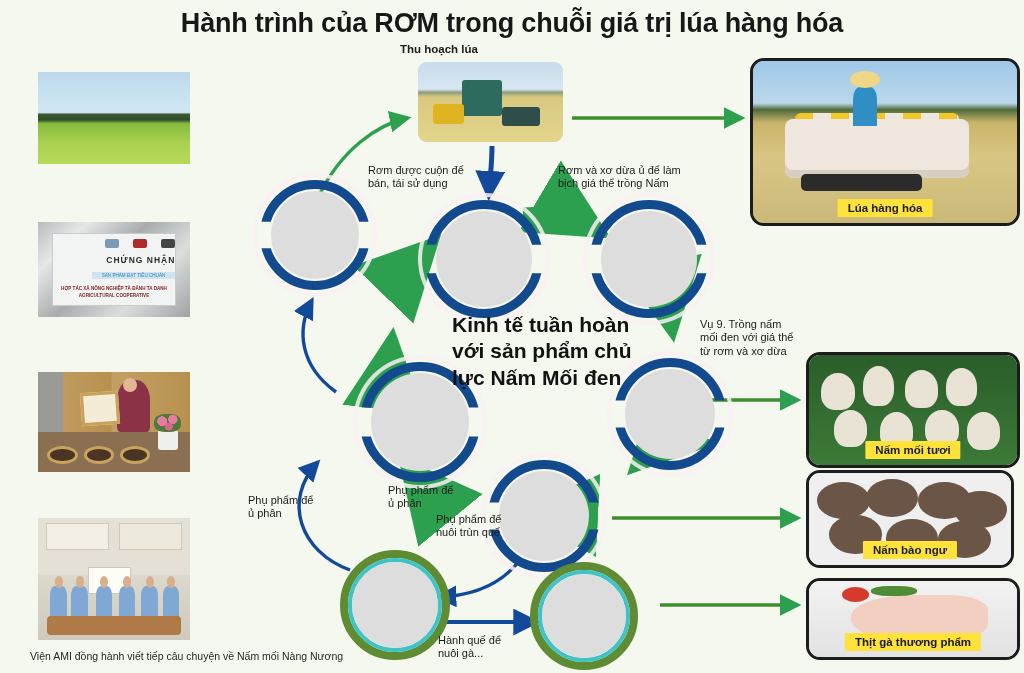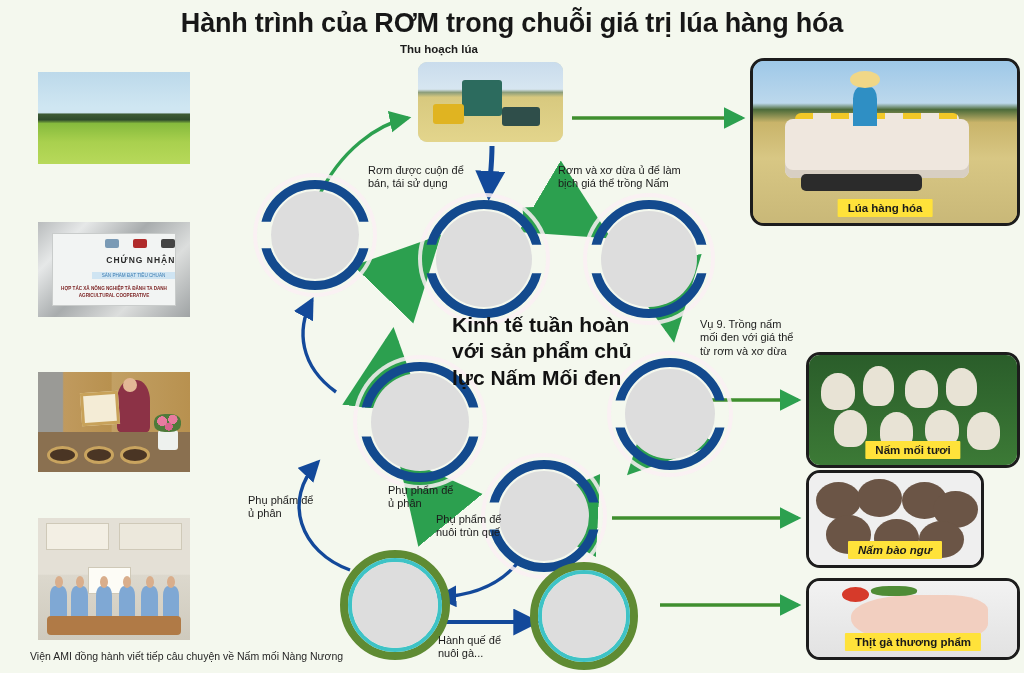--- a/index.html
+++ b/index.html
@@ -233,21 +233,21 @@
       <div class="mush" style="left:46%;top:14%;width:16%;height:34%"></div>
       <div class="mush" style="left:66%;top:12%;width:15%;height:34%"></div>
       <div class="mush" style="left:12%;top:50%;width:16%;height:34%"></div>
       <div class="mush" style="left:34%;top:52%;width:16%;height:34%"></div>
       <div class="mush" style="left:56%;top:50%;width:16%;height:34%"></div>
       <div class="mush" style="left:76%;top:52%;width:16%;height:34%"></div>
     </div>
     <div class="badge">Nấm mối tươi</div>
   </div>
 
-  <div class="card" style="left:806px;top:470px;width:178px;height:98px;font-style:italic;">
+  <div class="card" style="left:806px;top:470px;width:208px;height:98px;">
     <div class="cimg c-baongu">
       <div class="ob" style="left:4%;top:10%;width:26%;height:40%"></div>
       <div class="ob" style="left:28%;top:6%;width:26%;height:42%"></div>
       <div class="ob" style="left:54%;top:10%;width:26%;height:40%"></div>
       <div class="ob" style="left:72%;top:20%;width:26%;height:40%"></div>
       <div class="ob" style="left:10%;top:46%;width:26%;height:42%"></div>
       <div class="ob" style="left:38%;top:50%;width:26%;height:42%"></div>
       <div class="ob" style="left:64%;top:52%;width:26%;height:40%"></div>
     </div>
     <div class="badge">Nấm bào ngư</div>

